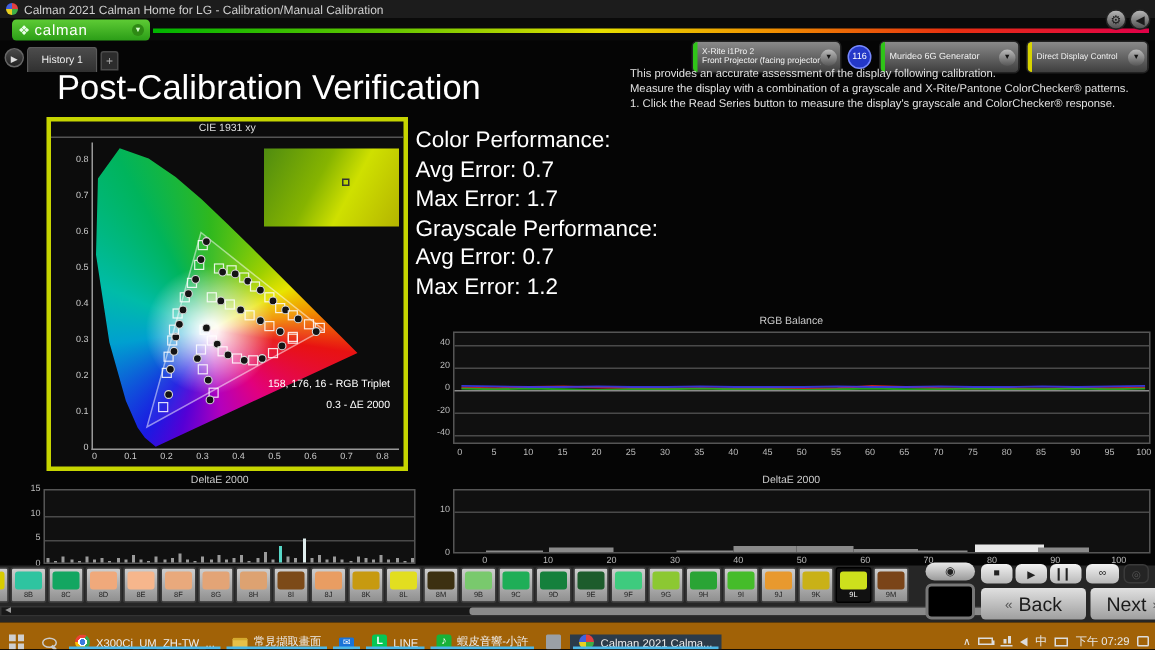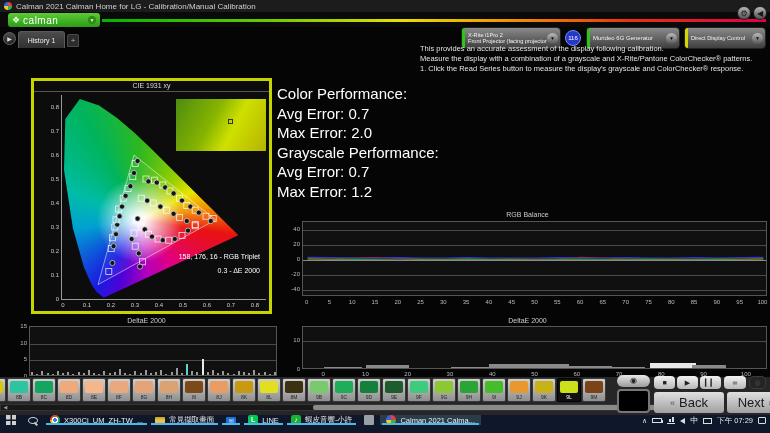--- a/index.html
+++ b/index.html
@@ -111,22 +111,22 @@
     border:2px solid #777; border-radius:4px; }
   .tbtn { position:absolute; top:2px; height:13px; border-radius:4px; background:linear-gradient(#f2f2f2,#b8b8b8);
     color:#222; font-size:7px; display:flex; align-items:center; justify-content:center; }
   .tbtn.dark { background:#242424; color:#585858; border:1px solid #3a3a3a; }
   .navbtn { position:absolute; top:18px; height:21px; border-radius:3px;
     background:linear-gradient(#e0e0e0,#9f9f9f); color:#1a1a1a; font-size:13px;
     display:flex; align-items:center; justify-content:center; gap:4px; }
   .navbtn .nch { font-size:9px; color:#555; }
 
   
-  #taskbar { position:absolute; left:0; top:415px; width:770px; height:18px; background:#0f172a;
-    display:flex; align-items:flex-start; }
+  #taskbar { position:absolute; left:0; top:415px; width:770px; height:18px; background:#a16207;
+    display:flex; align-items:flex-end; }
   .tbitem { display:flex; align-items:center; gap:4px; padding:0 6px; position:relative; }
   .tbitem.running::after { content:""; position:absolute; left:2px; right:2px; bottom:0; height:2px; background:#4cb8e8; }
   .tbitem.active { background:#2b3b4a; }
   .tbitem .tlab { font-size:7.5px; color:#eee; white-space:nowrap; }
   .tico { width:10px; height:10px; flex:0 0 10px; }
   .tico.start { background:
       linear-gradient(#cfcfcf,#cfcfcf) 0 0/4.5px 4.5px no-repeat,
       linear-gradient(#cfcfcf,#cfcfcf) 5.5px 0/4.5px 4.5px no-repeat,
       linear-gradient(#cfcfcf,#cfcfcf) 0 5.5px/4.5px 4.5px no-repeat,
       linear-gradient(#cfcfcf,#cfcfcf) 5.5px 5.5px/4.5px 4.5px no-repeat; }
@@ -196,29 +196,30 @@
   </div>
   <div class="roundbtn" style="left:737px; top:6px;">⚙</div>
   <div class="roundbtn" style="left:753px; top:6px;">◀</div>
 
   <div id="tabrow">
     <div id="histprev">▶</div>
     <div id="histtab">History 1</div>
     <div id="addtab">+</div>
   </div>
 
+  <div id="heading">Post-Calibration Verification</div>
   <div id="instructions">
       <div>This provides an accurate assessment of the display following calibration.</div>
       <div>Measure the display with a combination of a grayscale and X-Rite/Pantone ColorChecker® patterns.</div>
       <div>1. Click the Read Series button to measure the display's grayscale and ColorChecker® response.</div>
     </div>
   <div id="perf">
       <div>Color Performance:</div>
       <div>Avg Error: 0.7</div>
-      <div>Max Error: 2.0</div>
+      <div>Max Error: 1.7</div>
       <div>Grayscale Performance:</div>
       <div>Avg Error: 0.7</div>
       <div>Max Error: 1.2</div>
     </div>
 
   <div id="ciepanel">
     <div id="cietitle">CIE 1931 xy</div>
     <div id="cieplot">
       <div class="horseshoe"></div>
       <svg id="ciesvg" width="205" height="205">

